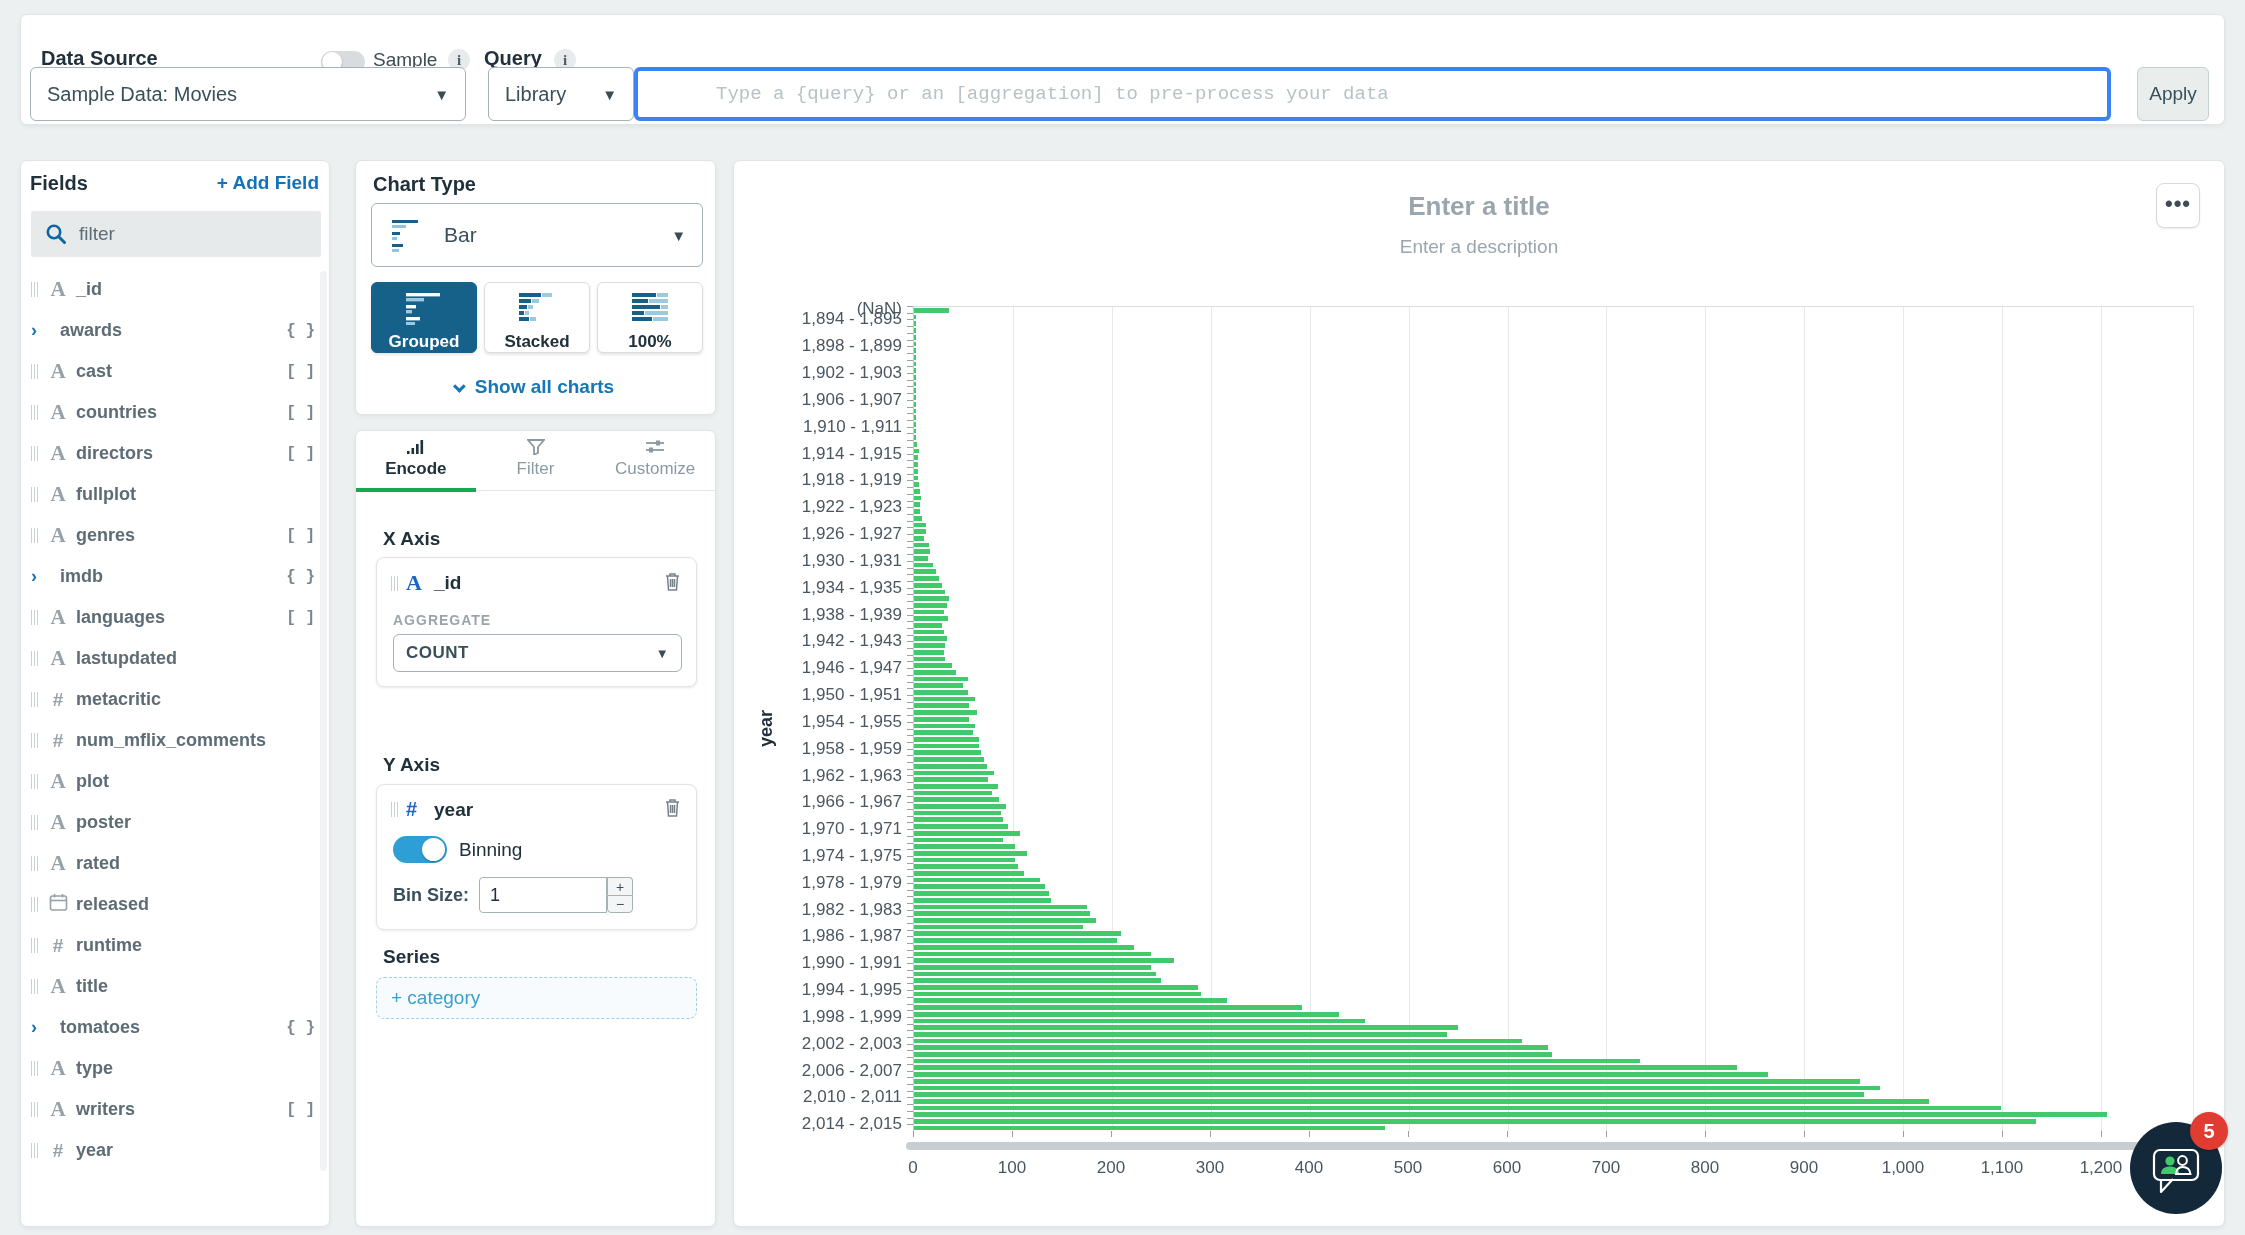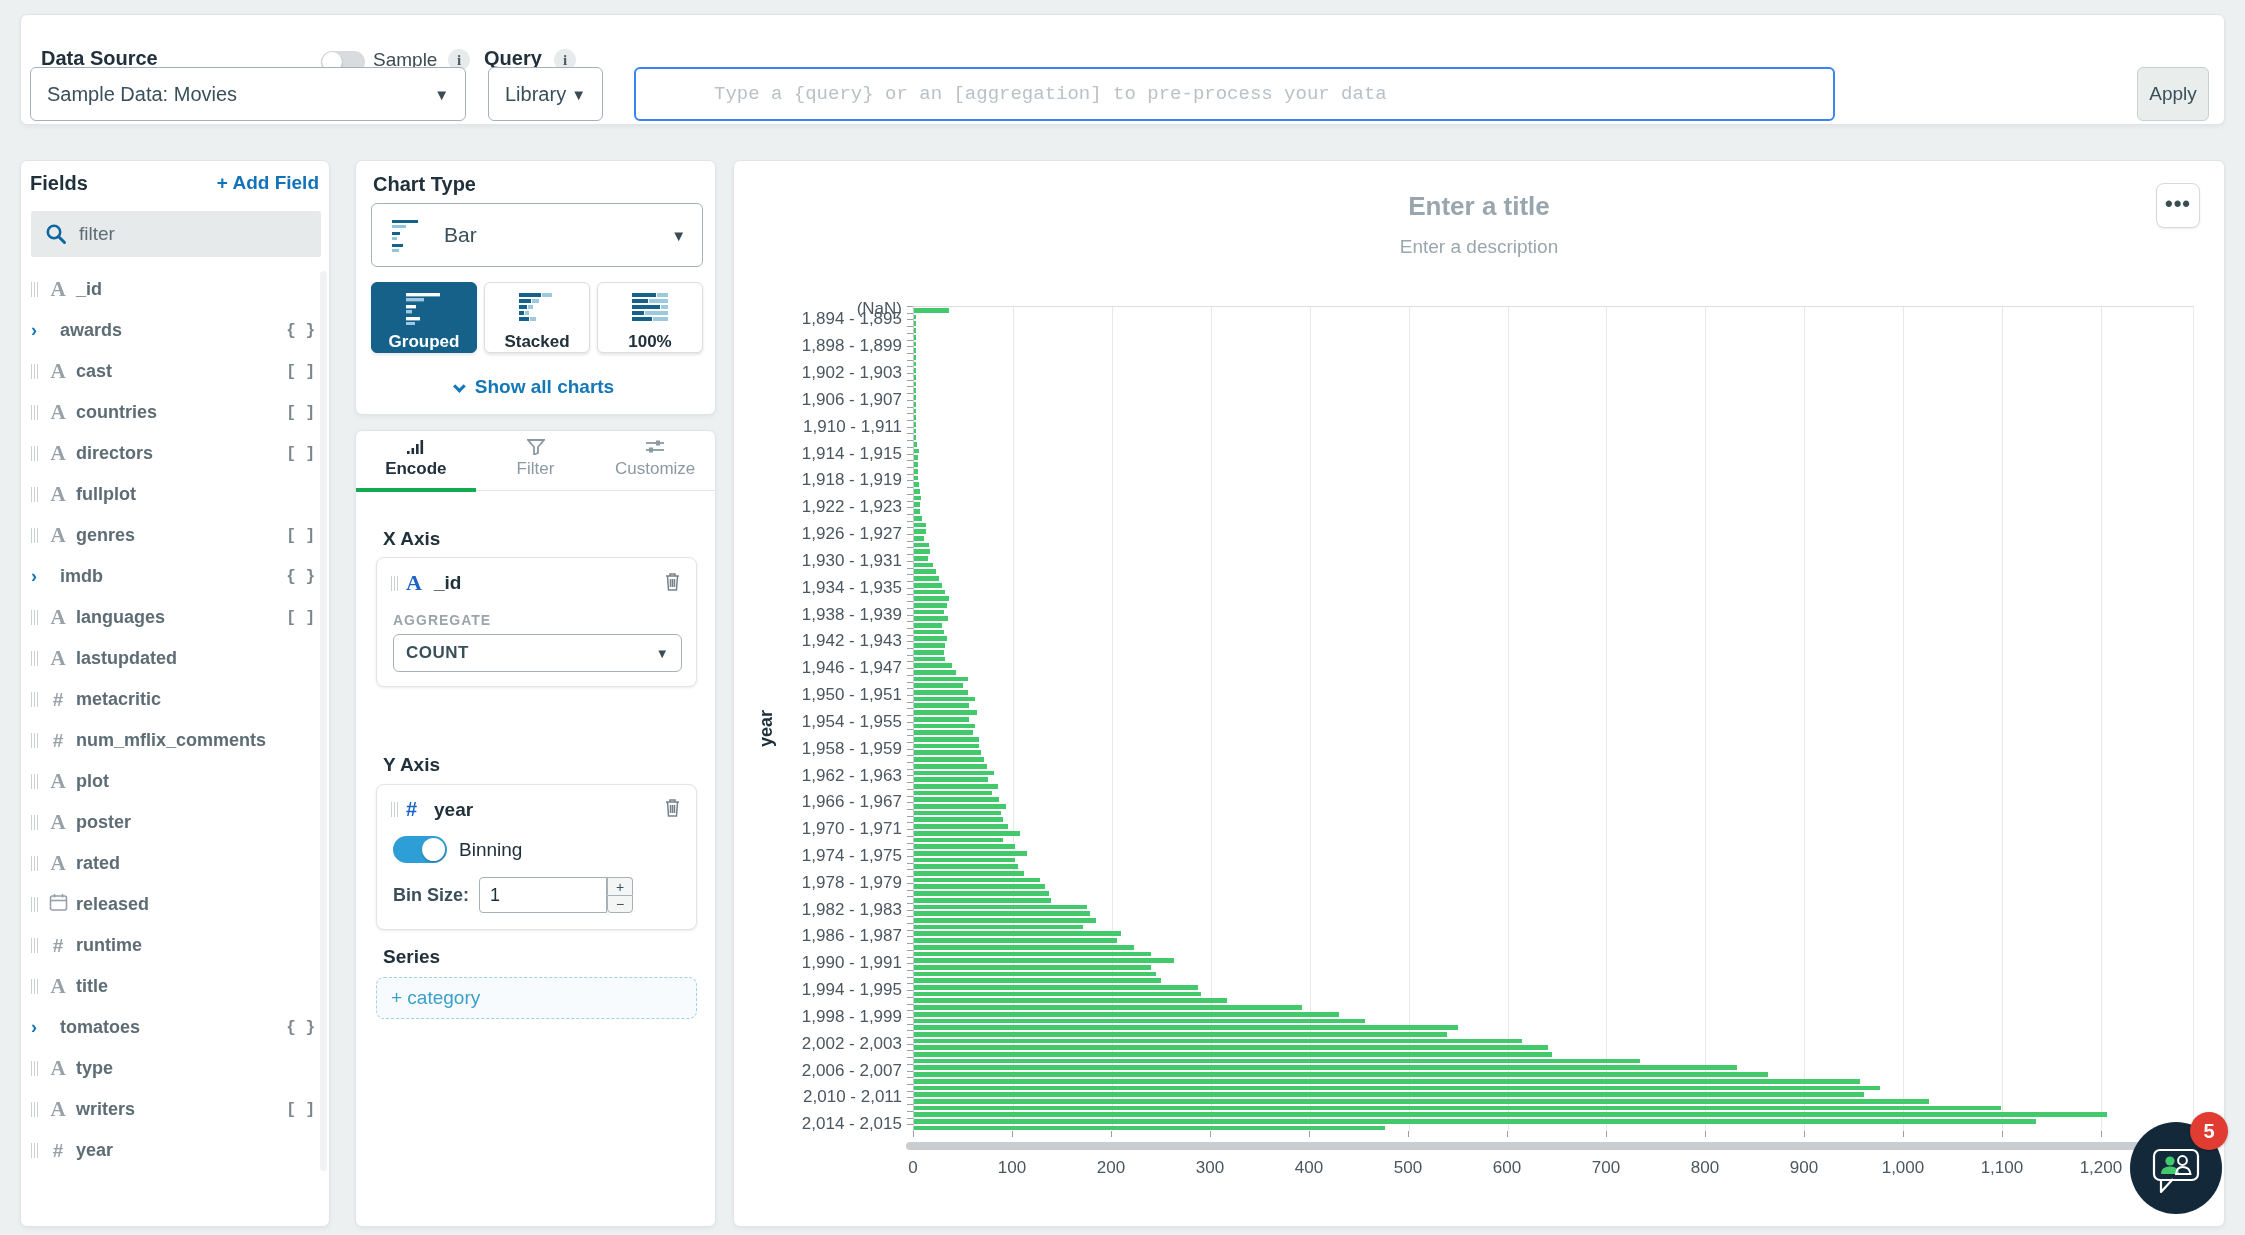--- a/index.html
+++ b/index.html
@@ -13,22 +13,22 @@
   #ds-label { left:20px; }
   #query-label { left:463px; }
   .toggle-off { position:absolute; left:300px; top:36px; width:44px; height:22px; background:#d8dcde; border-radius:11px; cursor:pointer; }
   .toggle-off .knob { position:absolute; left:1px; top:1px; width:20px; height:20px; background:#fff; border-radius:50%; box-shadow:0 1px 2px rgba(0,0,0,.3); }
   #sample-label { position:absolute; left:352px; top:34px; font-size:19px; color:#3c4c54; }
   .info-icon { position:absolute; top:34px; width:22px; height:22px; border-radius:50%; background:#e8ebec; color:#4c5b63; font-family:"Liberation Serif",serif; font-weight:bold; font-size:15px; text-align:center; line-height:22px; }
   #info-sample { left:427px; } #info-query { left:533px; }
   .select { position:absolute; top:52px; height:54px; border:1px solid #a6b1b5; border-radius:6px; background:#fff; font-size:20px; color:#394f5a; display:flex; align-items:center; padding:0 16px; cursor:pointer; }
   .select .caret { margin-left:auto; color:#3c4c54; font-size:15px; }
   #ds-select { left:9px; width:436px; }
-  #lib-select { left:467px; width:115px; }
-  #query-input { position:absolute; left:613px; top:52px; width:1201px; height:54px; border:2px solid #3b82f6; border-radius:6px; font-family:"Liberation Mono","DejaVu Sans Mono",monospace; font-size:19px; padding-left:78px; color:#0f766e; }
+  #lib-select { left:467px; width:146px; }
+  #query-input { position:absolute; left:613px; top:52px; width:1477px; height:54px; border:4px solid #3b82f6; border-radius:6px; font-family:"Liberation Mono","DejaVu Sans Mono",monospace; font-size:19px; padding-left:78px; color:#0f766e; }
   #query-input::placeholder { color:#b9c1c6; }
   #apply-btn { position:absolute; left:2116px; top:52px; width:72px; height:54px; background:#e9edec; border:1px solid #c6cfd2; border-radius:6px; font-size:19px; color:#394f5a; cursor:pointer; font-family:"Liberation Sans",sans-serif; }
 
   
   #fields-panel { left:20px; top:160px; width:310px; height:1067px; }
   #fields-title { position:absolute; left:9px; top:11px; font-size:20px; font-weight:bold; }
   #add-field { position:absolute; right:10px; top:11px; font-size:19px; font-weight:bold; color:#1373b9; cursor:pointer; }
   #field-search { position:absolute; left:10px; top:50px; width:290px; height:46px; background:#e7eaeb; border-radius:3px; display:flex; align-items:center; }
   #field-search input { border:none; background:transparent; outline:none; font-size:19px; color:#394f5a; width:220px; }
   #field-search input::placeholder { color:#5d6c75; }

